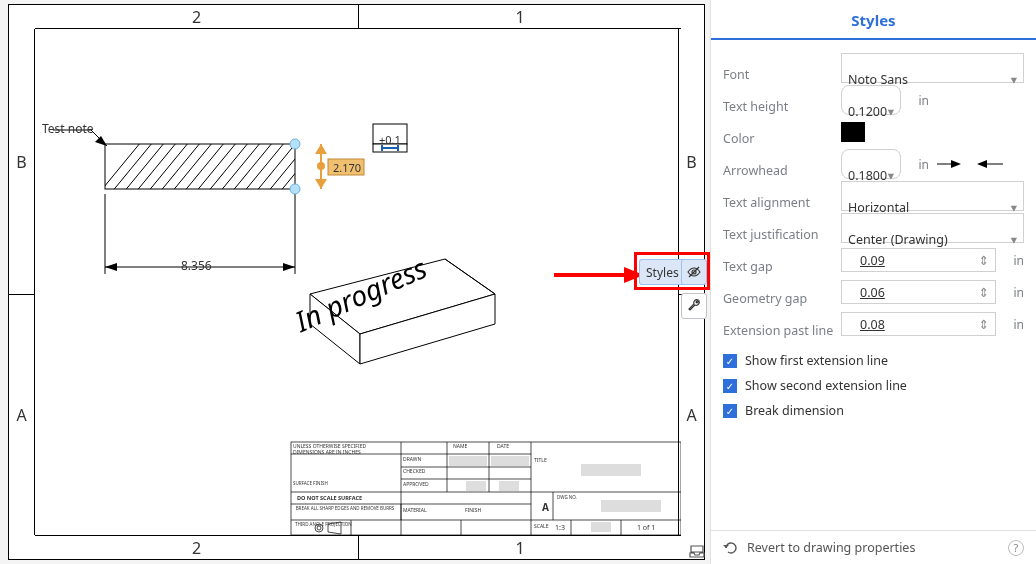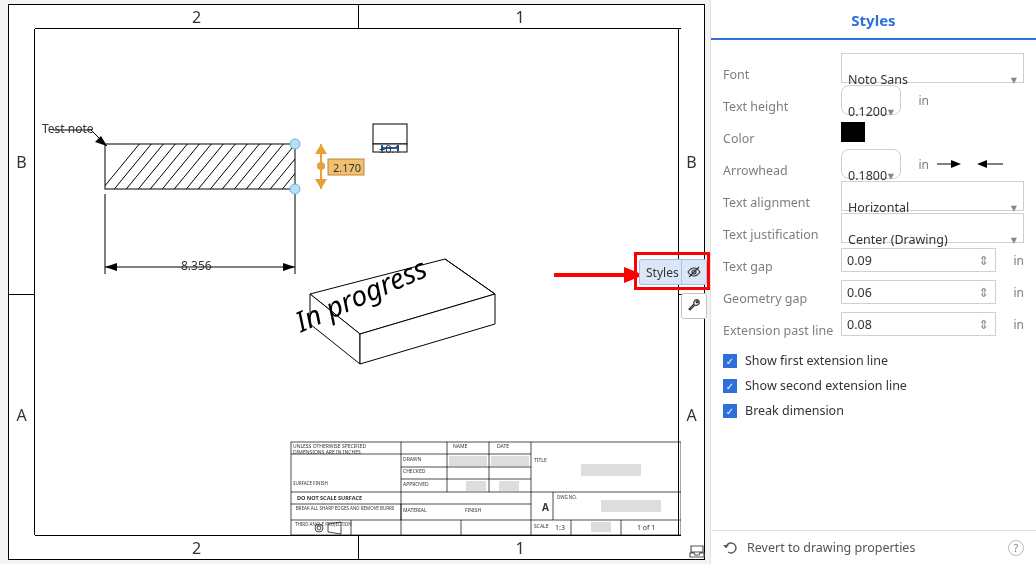--- a/index.html
+++ b/index.html
@@ -123,25 +123,26 @@
     background:#fff;
   }
   .val-select.small { width:60px; flex:none;border-radius:8px; }
   .val-select::after {
     content:"▾"; position:absolute; right:6px; color:#888;
   }
   .val-num {
     flex:1;
     border:1px solid var(--input-border);
     height:24px; line-height:24px;
-    padding:0 5px;
+    padding:0 18px;
     font-size:12.5px;
     color:#333;
     background:#fff;
     position:relative;
+    text-decoration:underline;
   }
   .val-num::after {
     content:"⇕"; position:absolute; right:6px; color:#888;
   }
   .unit { width:28px; text-align:right; padding-left:6px; color:var(--text-muted); font-size:12px; }
   .color-swatch {
     width:24px; height:20px; background:#000; border:1px solid #000;
   }
   .arrow-icons { display:flex; gap:14px; padding-left:8px; }
   .chk-row {
@@ -281,21 +282,21 @@
 
       <circle cx="28" cy="86" r="4"></circle>
       <circle cx="28" cy="86" r="2"></circle>
       <polygon points="37,82 50,80 50,92 37,90"></polygon>
     </g>
   </svg>
 
   <div style="position:absolute;left:33px;top:115px;font-size:12px">Test note</div>
   <div style="position:absolute;left:172px;top:252px;font-size:12px">8.356</div>
   <div style="position:absolute;left:324px;top:155px;font-size:11px">2.170</div>
-  <div style="position:absolute;left:370px;top:136px;font-size:11px">±0.1</div>
+  <div style="position:absolute;left:370px;top:127px;font-size:11px">±0.1</div>
 
   <div style="position:absolute;left:284px;top:438px;font-size:5px;">UNLESS OTHERWISE SPECIFIED</div>
   <div style="position:absolute;left:284px;top:444px;font-size:5px;">DIMENSIONS ARE IN INCHES</div>
   <div style="position:absolute;left:288px;top:489px;font-size:5.5px;font-weight:bold">DO NOT SCALE SURFACE</div>
   <div style="position:absolute;left:286px;top:500px;font-size:4.5px;width:100px;text-align:center">BREAK ALL SHARP EDGES AND REMOVE BURRS</div>
   <div style="position:absolute;left:286px;top:516px;font-size:4.5px;">THIRD ANGLE PROJECTION</div>
   <div style="position:absolute;left:284px;top:475px;font-size:4.5px;">SURFACE FINISH</div>
   <div style="position:absolute;left:394px;top:451px;font-size:5px;">DRAWN</div>
   <div style="position:absolute;left:394px;top:463px;font-size:5px;">CHECKED</div>
   <div style="position:absolute;left:394px;top:476px;font-size:5px;">APPROVED</div>

